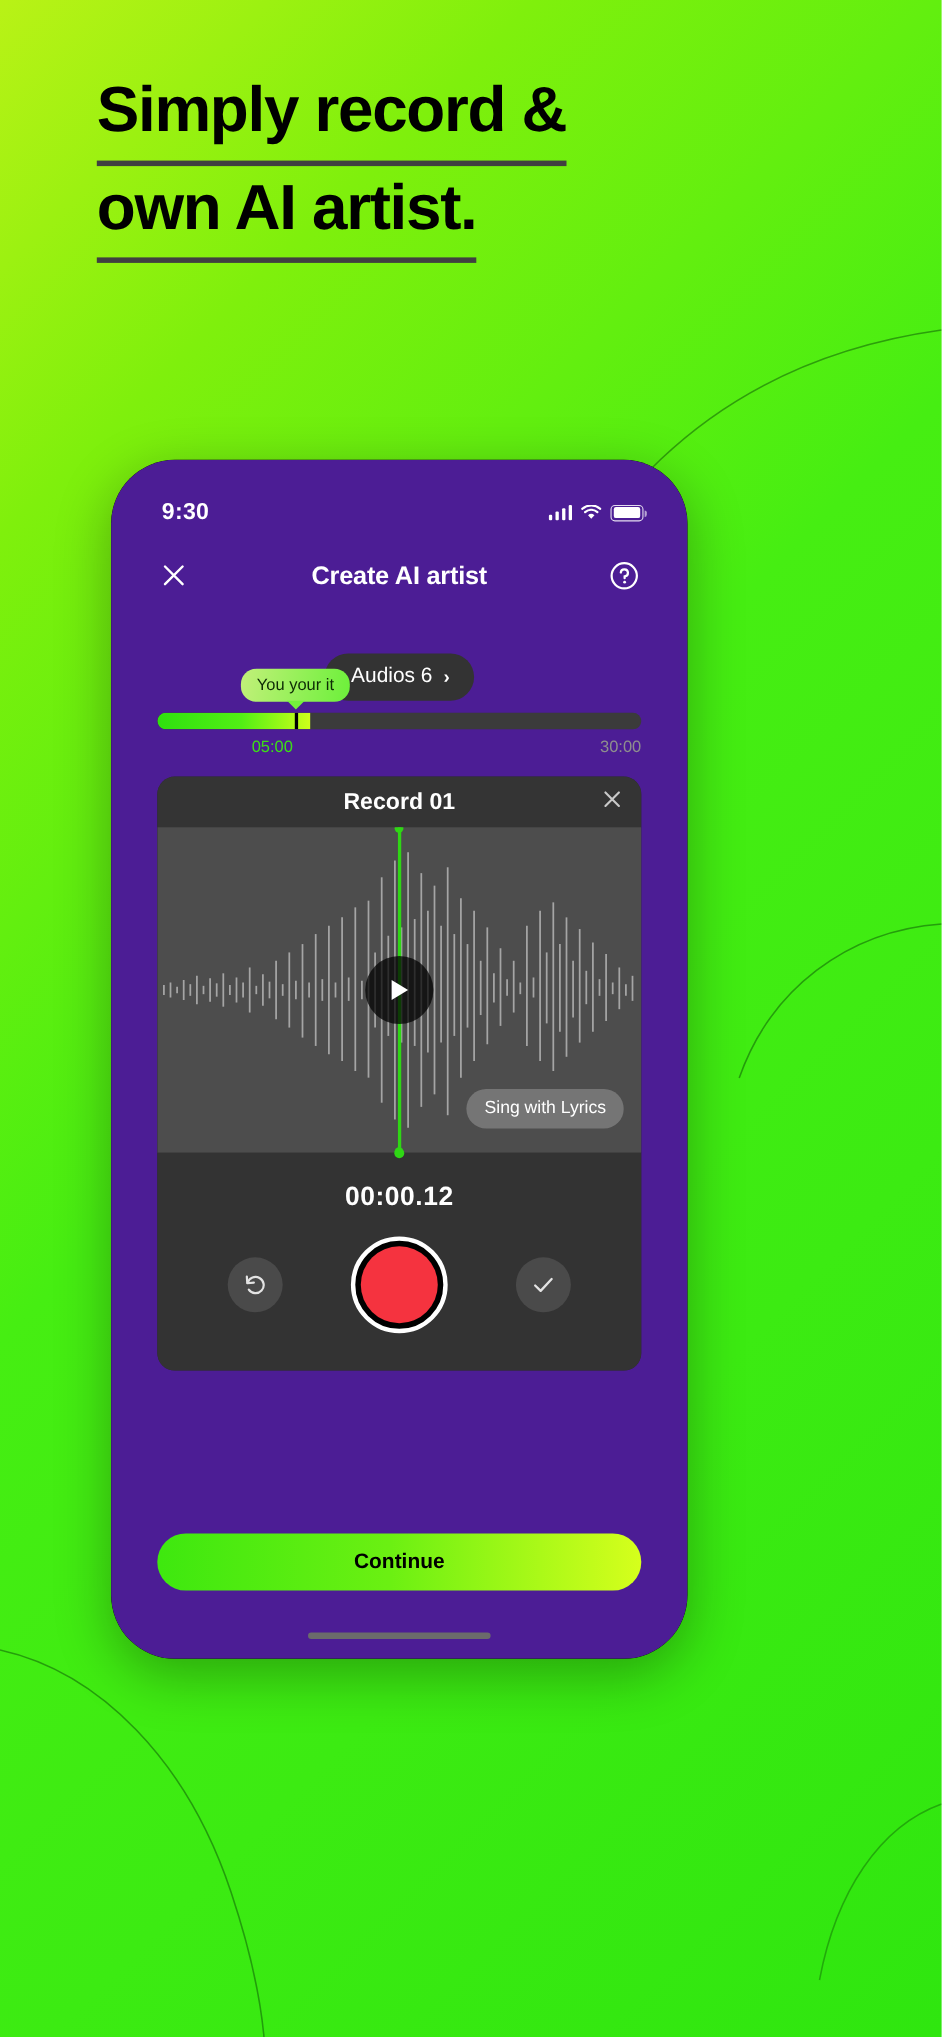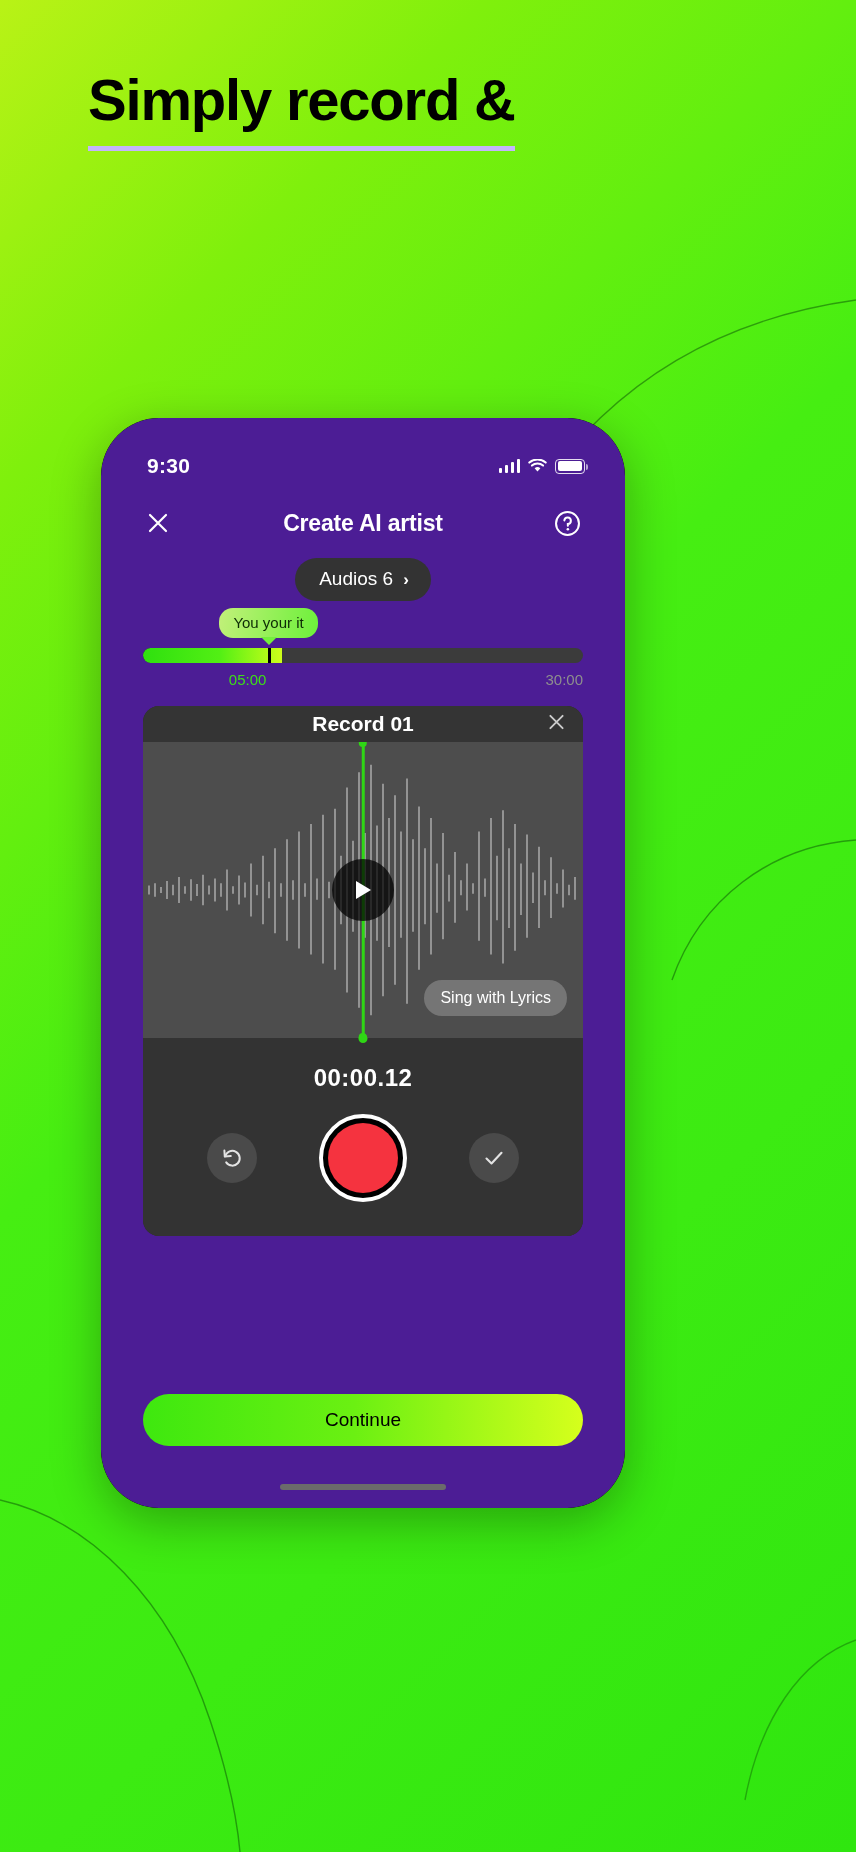--- a/index.html
+++ b/index.html
@@ -22,21 +22,21 @@
     display:block;
     font-size:58px;
     font-weight:700;
     letter-spacing:-1.2px;
     color:#000;
     line-height:1.32;
     white-space:nowrap;
   }
   .hl-line span.u {
     display:inline-block;
-    border-bottom:5px solid #c4b5fd;
+    border-bottom:5px solid #404040;
     padding-bottom:7px;
   }
 
   
   .phone {
     position:absolute;
     left:101px; top:418px;
     width:524px; height:1090px;
     background:#0a0a0a;
     border-radius:58px;
@@ -83,21 +83,21 @@
     padding:0 40px;
   }
   .nav-title { font-size:23px; font-weight:700; color:#fff; letter-spacing:-.2px;}
   .icon-btn { width:34px;height:34px;display:flex;align-items:center;justify-content:center;cursor:pointer;}
 
   
   .audios-row { position:absolute; top:140px; left:0; right:0; display:flex; justify-content:center;}
   .audios-pill {
     background:#333333; color:#fff; font-size:19px; font-weight:500;
     border-radius:22px; padding:10px 22px 11px 24px;
-    display:flex; align-items:center; gap:10px; cursor:pointer;
+    display:flex; align-items:center; gap:10px; cursor:pointer;margin-top:36px;
   }
   .chev { font-size:17px; font-weight:700; line-height:1; }
 
   
   .prog-wrap { position:absolute; top:190px; left:42px; right:42px; }
   .badge-row { position:relative; height:40px; }
   .made-badge {
     position:absolute; left:calc(28.5% - 49px); top:0;
     background:linear-gradient(100deg,#c2f07a,#6cf03a);
     color:#0d2b05; font-size:15px; font-weight:500;
@@ -128,21 +128,21 @@
   }
   .lbl-cur { color:#3ddd18; margin-left:19.5%; }
   .lbl-max { color:#8e8e8e; }
 
   
   .card {
     position:absolute; top:288px; left:42px; right:42px;
     background:#2b2b2b; border-radius:16px; overflow:hidden;
   }
   .card-head {
-    height:36px; display:flex; align-items:center; justify-content:center;
+    height:46px; display:flex; align-items:center; justify-content:center;
     position:relative; background:#343434;
   }
   .card-title { font-size:21px; font-weight:700; color:#fff; }
   .card-close { position:absolute; right:16px; top:50%; transform:translateY(-50%); cursor:pointer;}
 
   .wave-area {
     position:relative; height:296px; background:#4d4d4d; overflow:hidden;
   }
   .wave-svg { position:absolute; inset:0; width:100%; height:100%; }
   .playhead {
@@ -191,39 +191,40 @@
     display:flex;align-items:center;justify-content:center;cursor:pointer;
   }
   .rec-inner{ width:70px;height:70px;border-radius:50%;background:#f5333f;}
 
   
   .continue {
     position:absolute; left:42px; right:42px; bottom:62px;
     height:52px; border-radius:26px;
     background:linear-gradient(90deg,#3ee80f 0%,#6bf012 48%,#d6ff1c 100%);
     display:flex;align-items:center;justify-content:center;
-    font-size:19px;font-weight:400;color:#000;cursor:pointer;
+    font-size:19px;font-weight:700;color:#000;cursor:pointer;
   }
   .home-ind {
     position:absolute; left:50%; transform:translateX(-50%); bottom:18px;
     width:166px;height:6px;border-radius:3px;background:#6b6b6b;
   }
 </style>
 </head>
 <body>
 
 <svg class="bg-arcs" viewBox="0 0 856 1852" preserveAspectRatio="none">
   <path d="M 856 300 C 640 330 520 470 470 640 C 420 810 450 1000 520 1120" fill="none" stroke="#0a4f05" stroke-opacity="0.5" stroke-width="1.4"></path>
   <path d="M 856 840 C 770 846 700 900 672 980" fill="none" stroke="#0a4f05" stroke-opacity="0.5" stroke-width="1.4"></path>
   <path d="M 0 1500 C 90 1520 170 1600 210 1720 C 232 1786 238 1830 240 1852" fill="none" stroke="#0a4f05" stroke-opacity="0.5" stroke-width="1.4"></path>
   <path d="M 856 1640 C 800 1660 760 1720 745 1800" fill="none" stroke="#0a4f05" stroke-opacity="0.4" stroke-width="1.4"></path>
 </svg>
 
 <div class="headline">
   <div class="hl-line"><span class="u">Simply record &amp;</span></div>
+  <div class="hl-line"><span class="u">own AI artist.</span></div>
 </div>
 
 <div class="phone">
   <div class="screen">
 
     <div class="statusbar">
       <div class="sb-time">9:30</div>
       <div class="sb-icons">
         <span class="sig">
             <i></i>

